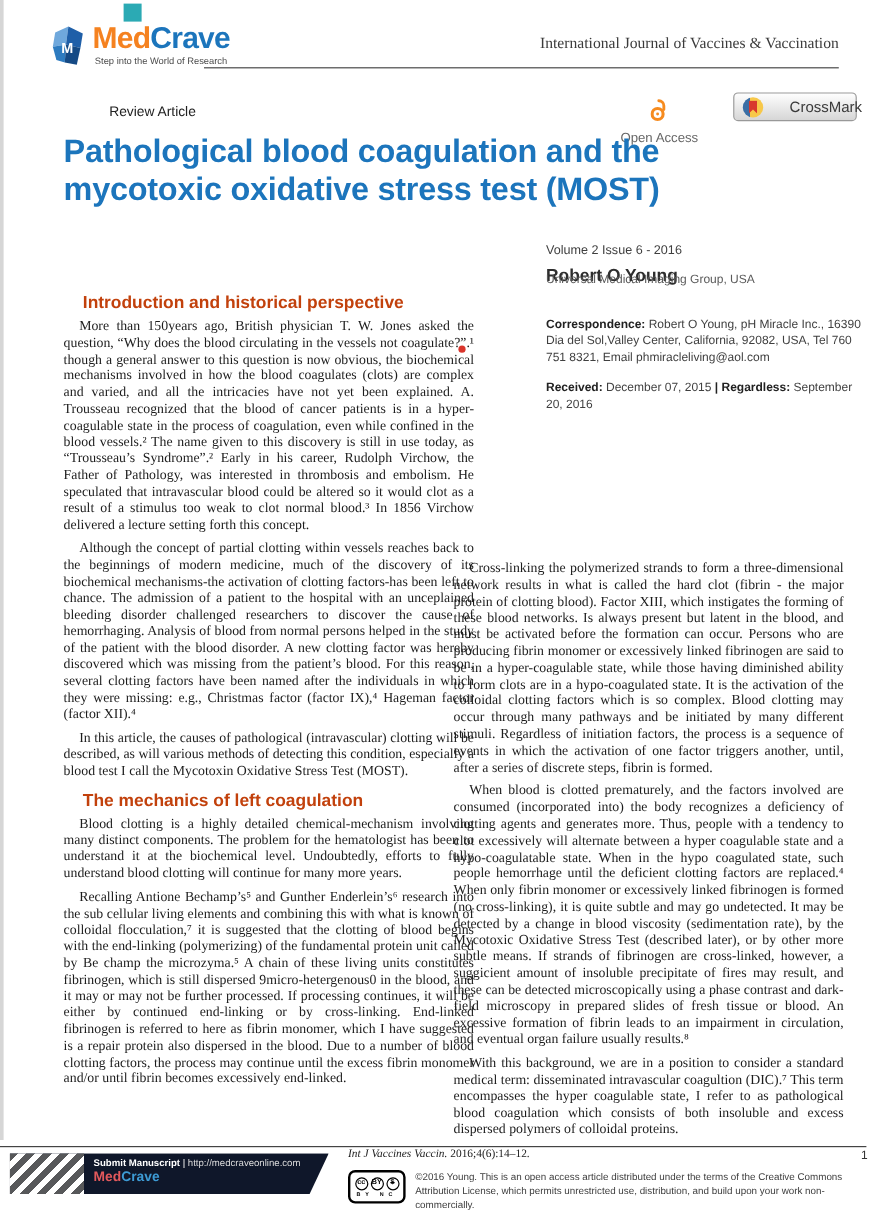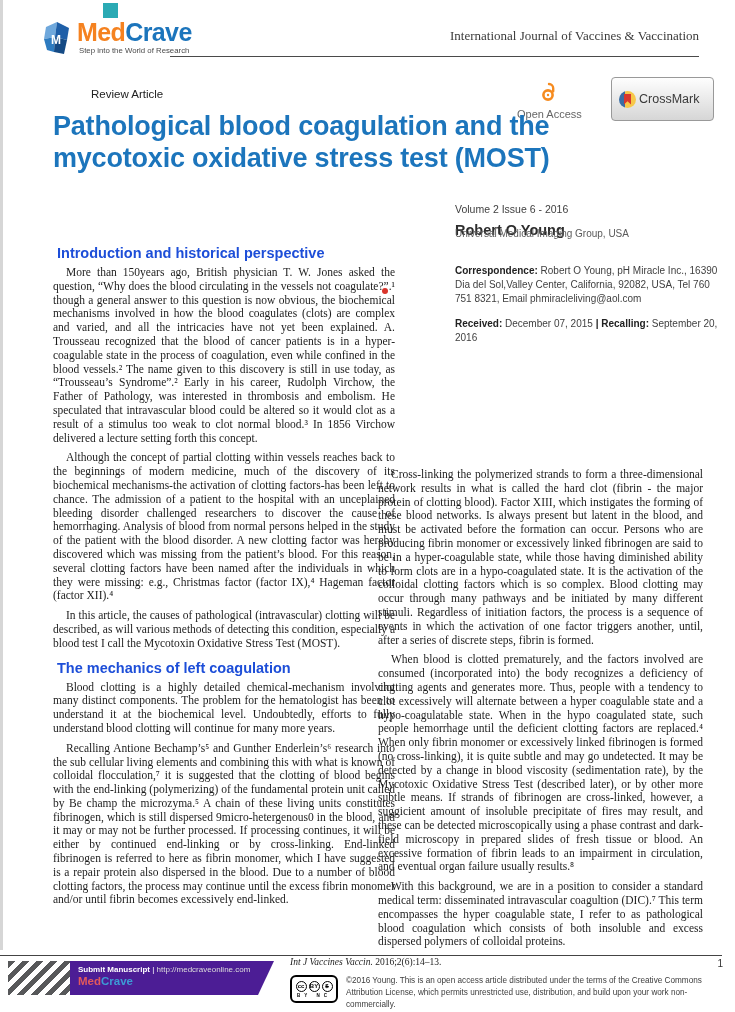--- a/index.html
+++ b/index.html
@@ -18,23 +18,23 @@
   .brand-med { color:#F58220; }
   .brand-crave { color:#1C75BC; }
   .tagline { font-size:7.8px; color:#4a4a4a; margin-top:1px; padding-left:2px; }
   .journal-name { position:absolute; right:36px; top:28px; font-family:Liberation Serif, serif; font-size:13px; color:#3b3b3b; }
   .header-rule { position:absolute; left:170px; right:36px; top:56px; border-top:1.5px solid #4a4a4a; }
 
   
   .review-article { position:absolute; left:55px; top:88px; font-size:11.5px; color:#222;margin-left:36px; }
   .open-access { position:absolute; left:517px; top:82px; display:flex; align-items:center; gap:3px;flex-direction:column; }
   .oa-label { font-size:11px; color:#666; }
-  .crossmark { position:absolute; left:611px; top:77px; width:103px; height:44px; border:1px solid #999;
+  .crossmark { position:absolute; left:611px; top:77px; width:103px; height:24px; border:1px solid #999;
     border-radius:4px; background:linear-gradient(#fefefe,#d6d6d6); display:flex; align-items:center;
-    gap:3px; padding:0 7px; box-sizing:border-box; }
+    gap:22px; padding:0 7px; box-sizing:border-box; }
   .cm-circle { width:17px; height:17px; border-radius:50%; flex:0 0 auto;
     background:linear-gradient(90deg,#3A6EA5 0 36%,#F7C84A 36% 100%); position:relative; }
   .cm-mark { position:absolute; left:5px; top:3px; width:7px; height:11px; background:#D8382E;
     clip-path:polygon(0 0,100% 0,100% 100%,50% 70%,0 100%); }
   .cm-label { font-size:12.5px; color:#3a3a3a; }
 
   
   .title { position:absolute; left:53px; top:110px; width:615px; font-size:27px; color:#1C75BC;
     font-weight:600; line-height:1.2; letter-spacing:-0.2px; }
 
@@ -43,31 +43,31 @@
   .author { position:absolute; left:455px; top:222px; font-size:14.5px; color:#2e2e2e; font-weight:600; }
   .affiliation { position:absolute; left:455px; top:228px; font-size:10px; color:#5a5a5a; }
   .correspondence { position:absolute; left:455px; top:264px; width:264px; font-size:10px; color:#3f3f3f; line-height:1.4; }
   .received { position:absolute; left:455px; top:317px; width:264px; font-size:10px; color:#3f3f3f; line-height:1.4; }
   .meta-bold { font-weight:700; color:#222; }
 
   
   .col { position:absolute; }
   .col-left  { left:53px;  top:245px; width:342px; }
   .col-right { left:378px; top:468px; width:325px; }
-  .section-heading { font-size:14.5px; font-weight:700; color:#1d4ed8; margin:0 0 5px 4px; }
+  .section-heading { font-size:14.5px; font-weight:700; color:#c2410c; margin:0 0 5px 16px; }
   .section-heading.second { margin-top:9px; }
   .col p { font-family:"Liberation Serif", serif; font-size:11.5px; line-height:13.8px; color:#1c1c1c;
     text-align:justify; text-indent:13px; margin:0 0 6px 0; }
   .red-dot { position:absolute; left:382px; top:288px; width:6px; height:6px; border-radius:50%; background:#D9342B; }
 
   
   .footer { position:absolute; left:0; top:950px; width:735px; height:62px; background:#ffffff; }
   .footer-rule { position:absolute; left:0; top:5px; width:722px; border-top:1.4px solid #444; }
   .page-number { position:absolute; right:12px; top:8px; font-size:10px; color:#333; }
-  .submit-box { position:absolute; left:8px; top:11px; width:266px; height:34px; background:#4c1d95;
+  .submit-box { position:absolute; left:8px; top:11px; width:266px; height:34px; background:#0f172a;
     clip-path:polygon(0 0,100% 0,calc(100% - 16px) 100%,0 100%); }
   .submit-stripes { position:absolute; left:0; top:0; width:62px; height:100%;
     background:repeating-linear-gradient(135deg,#57585A 0 5px,#ffffff 5px 10px); }
   .submit-content { position:absolute; left:70px; top:4px; }
   .submit-line1 { font-size:8px; color:#fff; white-space:nowrap; }
   .submit-label { font-weight:700; }
   .submit-url { color:#ddd; }
   .footer-brand { font-size:11.5px; font-weight:700; line-height:1.3; }
   .fb-med { color:#E2595C; }
   .fb-crave { color:#3D9BD5; }
@@ -125,21 +125,21 @@
       </span>
     <span class="cm-label">CrossMark</span>
   </div>
 
   <div class="title">Pathological blood coagulation and the mycotoxic oxidative stress test (MOST)</div>
 
   <div class="volume">Volume 2 Issue 6 - 2016</div>
   <div class="author">Robert O Young</div>
   <div class="affiliation">Universal Medical Imaging Group, USA</div>
   <div class="correspondence"><span class="meta-bold">Correspondence:</span><span> Robert O Young, pH Miracle Inc., 16390 Dia del Sol,Valley Center, California, 92082, USA, Tel 760 751 8321, Email phmiracleliving@aol.com</span></div>
-  <div class="received"><span class="meta-bold">Received:</span><span> December 07, 2015 </span><span class="meta-bold">| </span><span class="meta-bold">Recalling:</span><span> September 20, 2016</span></div>
+  <div class="received"><span class="meta-bold">Received:</span><span> December 07, 2015 </span><span class="meta-bold">| </span><span class="meta-bold">Regardless:</span><span> September 20, 2016</span></div>
 
   <div class="col col-left">
     <h2 class="section-heading">Introduction and historical perspective</h2>
     <p>More than 150years ago, British physician T. W. Jones asked the question, “Why does the blood circulating in the vessels not coagulate?”.¹ though a general answer to this question is now obvious, the biochemical mechanisms involved in how the blood coagulates (clots) are complex and varied, and all the intricacies have not yet been explained. A. Trousseau recognized that the blood of cancer patients is in a hyper-coagulable state in the process of coagulation, even while confined in the blood vessels.² The name given to this discovery is still in use today, as “Trousseau’s Syndrome”.² Early in his career, Rudolph Virchow, the Father of Pathology, was interested in thrombosis and embolism. He speculated that intravascular blood could be altered so it would clot as a result of a stimulus too weak to clot normal blood.³ In 1856 Virchow delivered a lecture setting forth this concept.</p>
     <p>Although the concept of partial clotting within vessels reaches back to the beginnings of modern medicine, much of the discovery of its biochemical mechanisms-the activation of clotting factors-has been left to chance. The admission of a patient to the hospital with an unceplained bleeding disorder challenged researchers to discover the cause of hemorrhaging. Analysis of blood from normal persons helped in the study of the patient with the blood disorder. A new clotting factor was hereby discovered which was missing from the patient’s blood. For this reason, several clotting factors have been named after the individuals in which they were missing: e.g., Christmas factor (factor IX),⁴ Hageman factor (factor XII).⁴</p>
     <p>In this article, the causes of pathological (intravascular) clotting will be described, as will various methods of detecting this condition, especially a blood test I call the Mycotoxin Oxidative Stress Test (MOST).</p>
     <h2 class="section-heading second">The mechanics of left coagulation</h2>
     <p>Blood clotting is a highly detailed chemical-mechanism involving many distinct components. The problem for the hematologist has been to understand it at the biochemical level. Undoubtedly, efforts to fully understand blood clotting will continue for many more years.</p>
     <p>Recalling Antione Bechamp’s⁵ and Gunther Enderlein’s⁶ research into the sub cellular living elements and combining this with what is known of colloidal flocculation,⁷ it is suggested that the clotting of blood begins with the end-linking (polymerizing) of the fundamental protein unit called by Be champ the microzyma.⁵ A chain of these living units constitutes fibrinogen, which is still dispersed 9micro-hetergenous0 in the blood, and it may or may not be further processed. If processing continues, it will be either by continued end-linking or by cross-linking. End-linked fibrinogen is referred to here as fibrin monomer, which I have suggested is a repair protein also dispersed in the blood. Due to a number of blood clotting factors, the process may continue until the excess fibrin monomer and/or until fibrin becomes excessively end-linked.</p>
   </div>
@@ -154,21 +154,21 @@
   <div class="footer">
     <div class="footer-rule"></div>
     <div class="page-number">1</div>
     <div class="submit-box">
       <div class="submit-stripes"></div>
       <div class="submit-content">
         <div class="submit-line1"><span class="submit-label">Submit Manuscript</span><span> | </span><span class="submit-url">http://medcraveonline.com</span></div>
         <div class="footer-brand"><span class="fb-med">Med</span><span class="fb-crave">Crave</span></div>
       </div>
     </div>
-    <div class="citation"><span class="cit-journal">Int J Vaccines Vaccin.</span><span> 2016;2(6):14–13.</span></div>
+    <div class="citation"><span class="cit-journal">Int J Vaccines Vaccin.</span><span> 2016;4(6):14–12.</span></div>
     <div class="cc-badge">
       <span class="cc-row">
         <span class="cc-circ">cc</span>
         <span class="cc-circ">BY</span>
         <span class="cc-circ cc-strike">$</span>
       </span>
       <span class="cc-sub">BY NC</span>
     </div>
     <div class="license">©2016 Young. This is an open access article distributed under the terms of the Creative Commons Attribution License, which permits unrestricted use, distribution, and build upon your work non-commercially.</div>
   </div>

